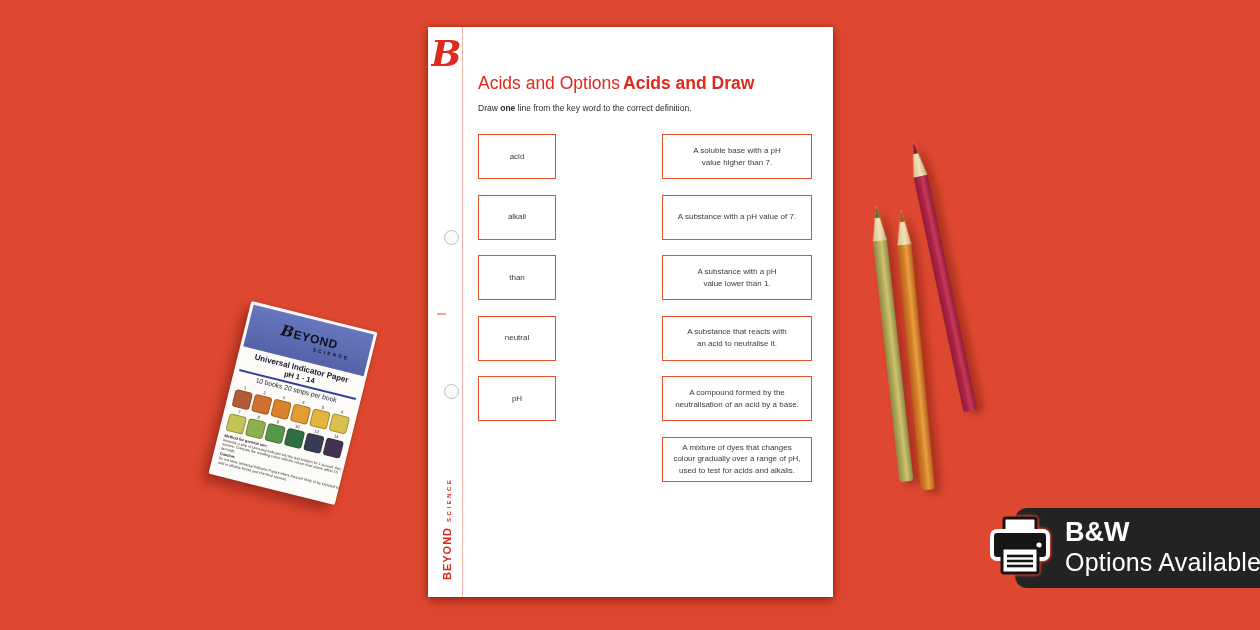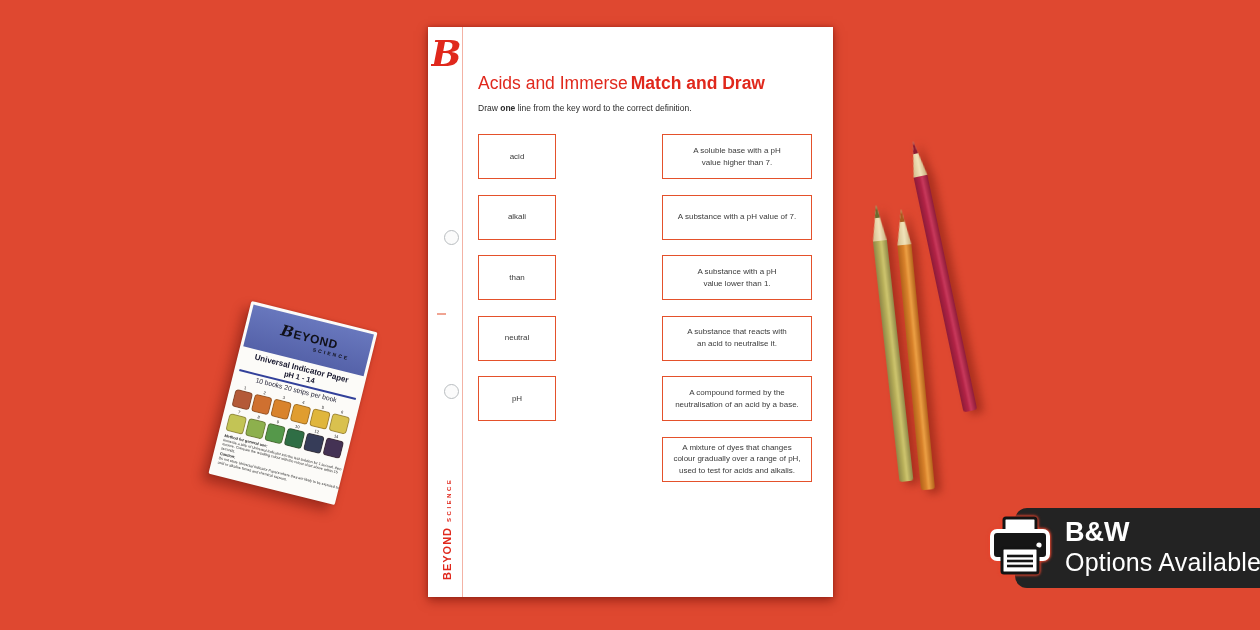--- a/index.html
+++ b/index.html
@@ -108,21 +108,21 @@
   <div class="beyond-b">
     <svg width="32" height="40" viewBox="0 0 32 40">
       <text x="0" y="33" font-family="DejaVu Serif, serif" font-style="italic" font-weight="bold" font-size="36" fill="#e0281c">B</text>
     </svg>
   </div>
   <div class="page-rule"></div>
   <div class="hole h1"></div>
   <div class="hole h2"></div>
   <div class="fold-mark"></div>
 
-  <div class="ws-title"><span>Acids and Immerse</span><b>Match and Draw</b></div>
+  <div class="ws-title"><span>Acids and Options</span><b>Acids and Draw</b></div>
 
   <div class="instruction"><span>Draw</span> <b>one</b> <span>line from the key word to the correct definition.</span></div>
 
   <div class="col-headers">
     <span class="kw-h">Key Word</span>
     <span class="def-h">Definition</span>
   </div>
 
   <div class="match-rows">
       <div class="match-row" style="top: 0px;">

